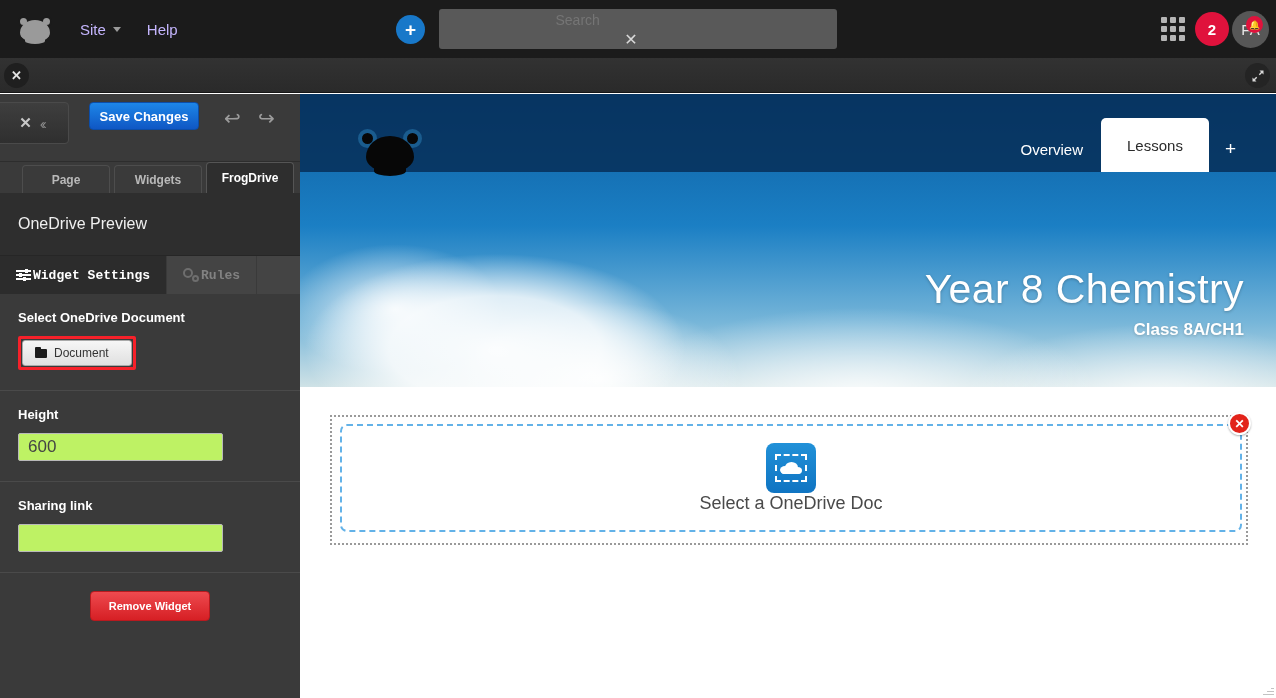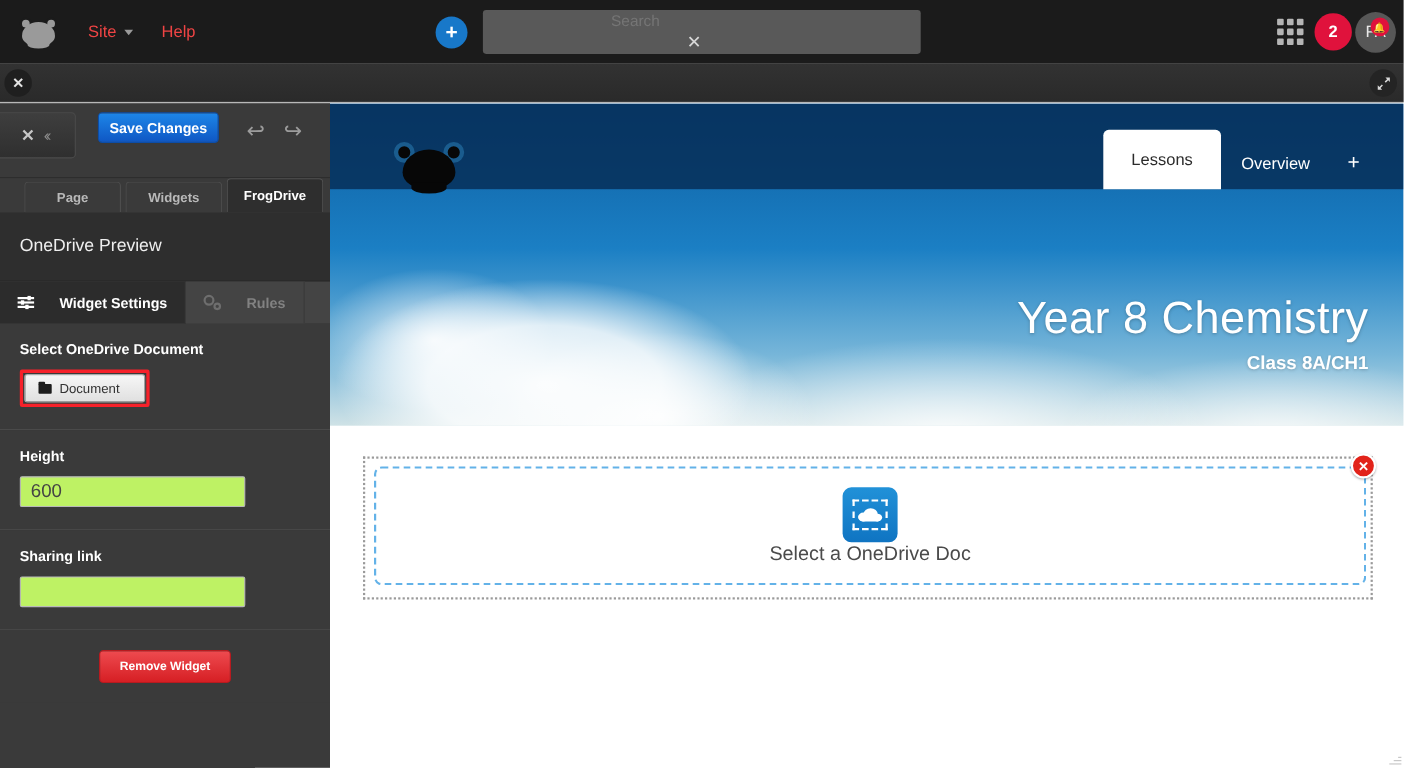--- a/index.html
+++ b/index.html
@@ -29,21 +29,21 @@
     background: #9a9a9a; border-radius: 50%;
     border: 2px solid #1b1b1b;
   }
   .frog-logo .eye.l { left: 2px; }
   .frog-logo .eye.r { right: 2px; }
   .frog-logo .mouth {
     position: absolute; left: 9px; top: 24px; width: 20px; height: 6px;
     background: #9a9a9a; border-radius: 0 0 50% 50%;
   }
   .nav-link {
-    color: #ef4444; font-size: 15px; margin-left: 26px;
+    color: #c4b5fd; font-size: 15px; margin-left: 26px;
     display: flex; align-items: center; gap: 7px; cursor: pointer;
   }
   .caret-dn {
     width: 0; height: 0; border-left: 4px solid transparent;
     border-right: 4px solid transparent; border-top: 5px solid #9a9a9a;
   }
   .plus-btn {
     position: absolute; left: 396px; top: 15px;
     width: 29px; height: 29px; border-radius: 50%;
     background: #1878c9; color: #fff; font-size: 19px; font-weight: bold;
@@ -155,23 +155,24 @@
     background: #2e2e2e; color: #fff; height: 31px;
     border-color: #555;
   }
 
   .widget-title {
     background: #2e2e2e; color: #efefef; font-size: 16px;
     padding: 22px 0 22px 18px; border-bottom: 1px solid #262626;
   }
   .sub-tabs { display: flex; height: 38px; background: #444; }
   .sub-tab {
-    display: flex; align-items: center; gap: 23px; padding: 0 16px;
+    display: flex; align-items: center; gap: 2px; padding: 0 16px;
     font-size: 13px; font-weight: bold; cursor: pointer;
     border-right: 1px solid #3a3a3a;
+    font-family: Liberation Mono, monospace;
   }
   .sub-tab.active { background: #2c2c2c; color: #fff; }
   .sub-tab.inactive { color: #828282; background: #444; }
   .sliders-icon { display: flex; flex-direction: column; gap: 2px; width: 15px; }
   .sliders-icon i { height: 2px; background: #fff; display: block; position: relative; }
   .sliders-icon i::after {
     content: ''; position: absolute; top: -1px; width: 3px; height: 4px; background: #fff;
   }
   .sliders-icon i:nth-child(1)::after { left: 9px; }
   .sliders-icon i:nth-child(2)::after { left: 3px; }
@@ -454,22 +455,22 @@
     <div class="hero-navstrip"></div>
 
     <div class="hero-frog">
       <span class="eye l"></span>
         <span class="eye r"></span>
       <span class="head"></span>
         <span class="mouth"></span>
     </div>
 
     <div class="hero-tabs">
+      <div class="hero-tab">Overview</div>
       <div class="hero-tab active">Lessons</div>
-      <div class="hero-tab">Overview</div>
       <div class="hero-tab plus">+</div>
     </div>
 
     <div class="hero-title">Year 8 Chemistry</div>
     <div class="hero-sub">Class 8A/CH1</div>
   </div>
 
   <div class="dropzone">
     <div class="widget-box">
       <div class="onedrive-icon">

